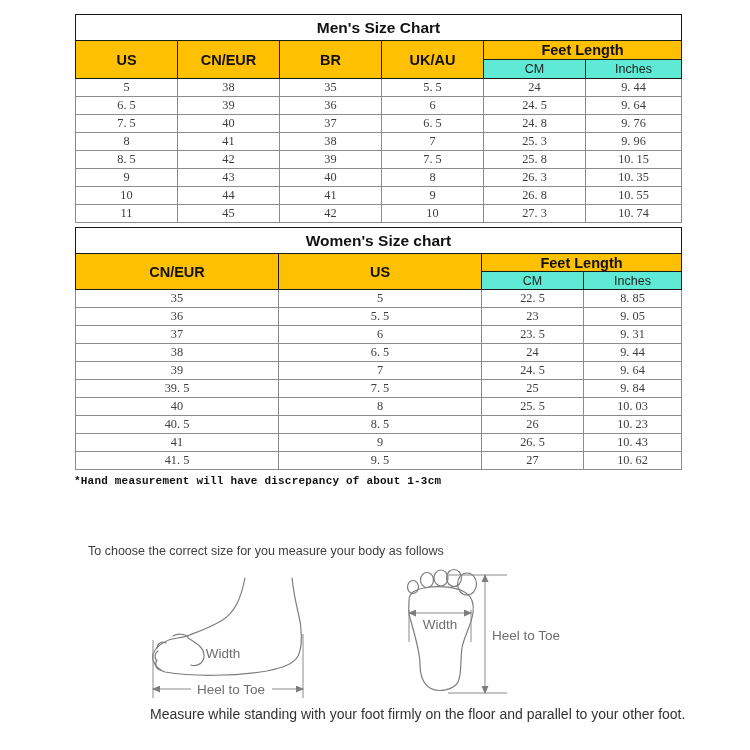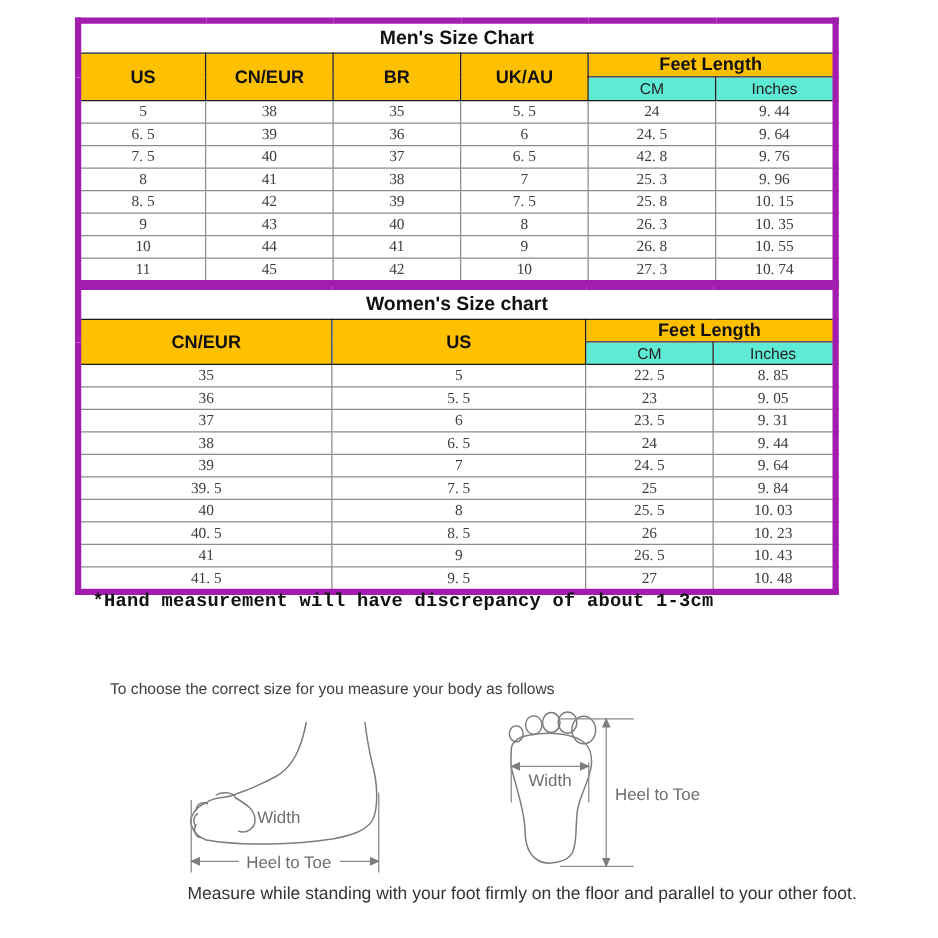--- a/index.html
+++ b/index.html
@@ -4,23 +4,23 @@
 <style>
   * { margin:0; padding:0; box-sizing:border-box; }
   html,body { background:#ffffff; }
   .page {
     position:relative; width:750px; height:750px; background:#ffffff;
     font-family:"Liberation Sans", sans-serif; overflow:hidden;
   }
 
   
   table.size-table {
-    position:absolute; left:60px; width:606px;
+    position:absolute; left:75px; width:606px;
     border-collapse:collapse; table-layout:fixed;
-    border:5px solid #a21caf;
+    border:1px solid #a21caf;
   }
   #men-table   { top:14px;  }
   #women-table { top:227px;border-radius:11px; }
 
   table.size-table td { text-align:center; vertical-align:middle; overflow:hidden; }
 
   td.tbl-title {
     height:26px; background:#ffffff; color:#111;
     font-weight:bold; font-size:15.5px;
     border:1px solid #1a1a1a;
@@ -43,21 +43,21 @@
     font-size:12.3px; color:#3d3d3d;
     border:1px solid #8c8c8c;
     height:17.7px; line-height:17px;
   }
   #women-table tbody td { height:17.8px; }
 
   
   .notes {
     position:absolute; left:74px; top:472px;
     font-family:"Liberation Mono", monospace;
-    font-weight:bold; font-size:15px; color:#111;
+    font-weight:bold; font-size:11px; color:#111;
     line-height:19px; letter-spacing:0.2px;
   }
 
   
   .how-title {
     position:absolute; left:88px; top:515px;
     font-size:17.5px; color:#595959; font-weight:normal;
   }
   .how-sub {
     position:absolute; left:88px; top:544px;
@@ -123,21 +123,21 @@
           <td>36</td>
           <td>6</td>
           <td>24. 5</td>
           <td>9. 64</td>
         </tr>
         <tr>
           <td>7. 5</td>
           <td>40</td>
           <td>37</td>
           <td>6. 5</td>
-          <td>42. 8</td>
+          <td>24. 8</td>
           <td>9. 76</td>
         </tr>
         <tr>
           <td>8</td>
           <td>41</td>
           <td>38</td>
           <td>7</td>
           <td>25. 3</td>
           <td>9. 96</td>
         </tr>
@@ -249,21 +249,21 @@
         <tr>
           <td>41</td>
           <td>9</td>
           <td>26. 5</td>
           <td>10. 43</td>
         </tr>
         <tr>
           <td>41. 5</td>
           <td>9. 5</td>
           <td>27</td>
-          <td>10. 48</td>
+          <td>10. 62</td>
         </tr>
       </tbody>
   </table>
 
   <div class="notes">
     <div>*Hand measurement will have discrepancy of about 1-3cm</div>
   </div>
 
   <div class="how-sub">To choose the correct size for you measure your body as follows</div>
 

